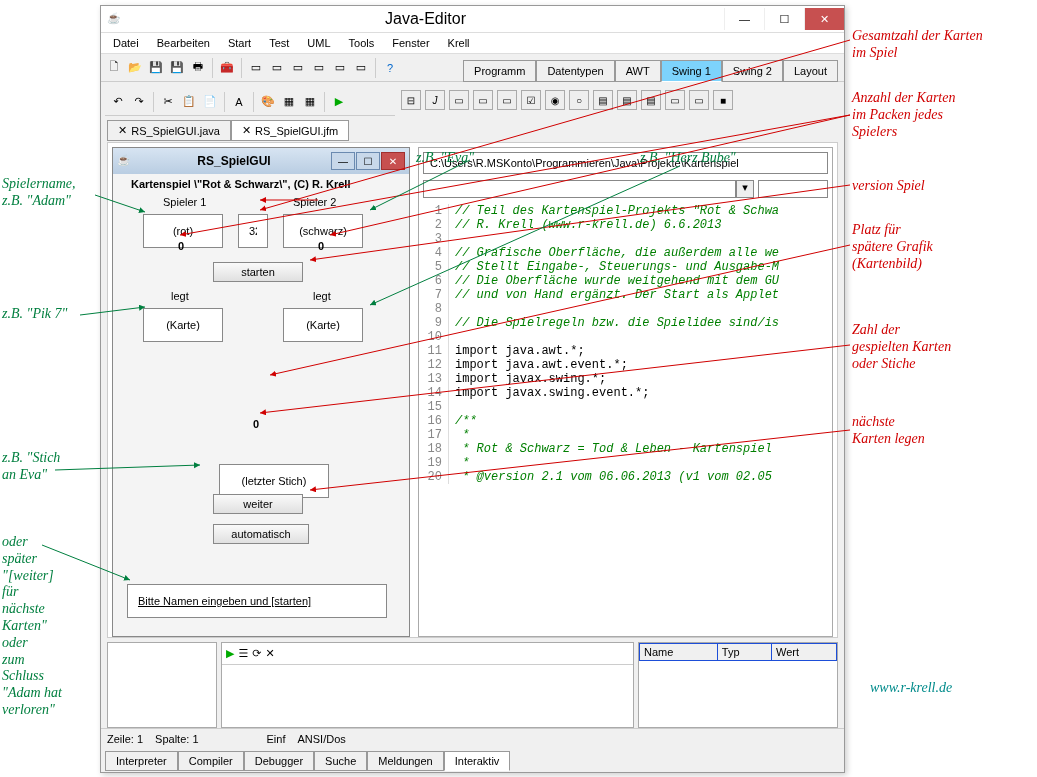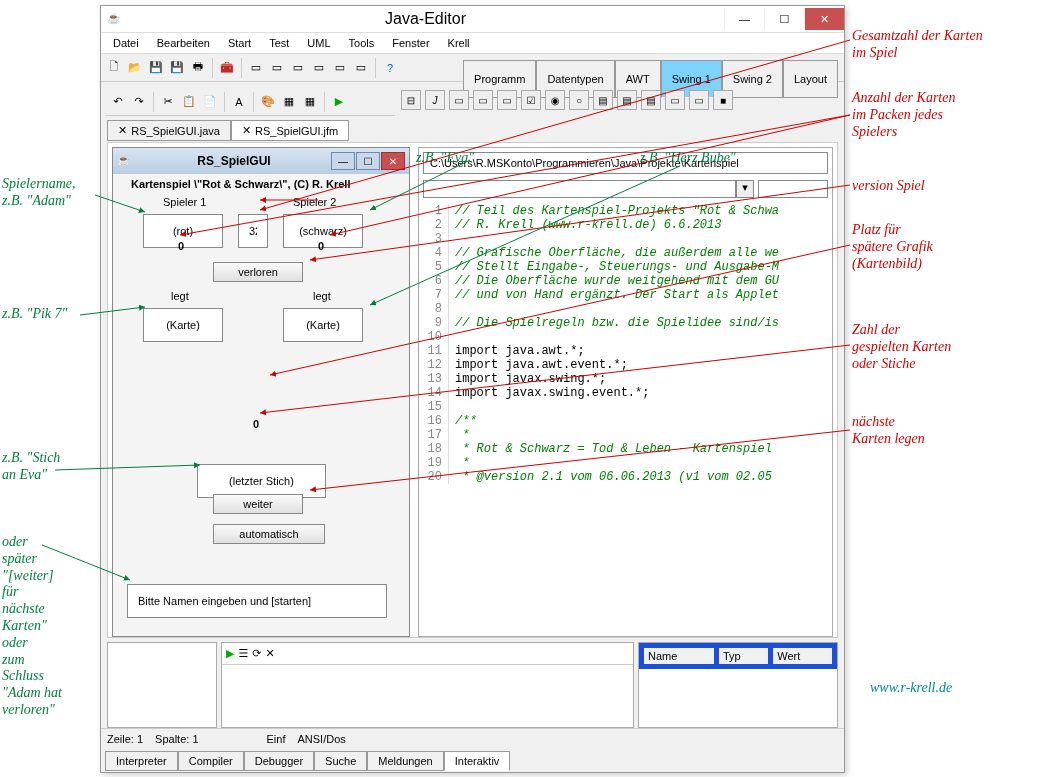--- a/index.html
+++ b/index.html
@@ -18,21 +18,21 @@
   .titlebar .winbtn.close { background: #c75050; color: #fff; }
 
   .menubar { height: 22px; background: #fff; border-top: 1px solid #ddd; border-bottom: 1px solid #ddd; display: flex; align-items: center; padding: 0 4px; gap: 2px; }
   .menubar span { padding: 2px 8px; cursor: default; }
 
   .toolbar { height: 28px; background: #f0f0f0; border-bottom: 1px solid #ccc; display: flex; align-items: center; padding: 0 4px; gap: 3px; }
   .toolbar .tb-icon { width: 18px; height: 18px; border: 1px solid transparent; display: flex; align-items: center; justify-content: center; font-size: 11px; }
   .toolbar .sep { width: 1px; height: 20px; background: #ccc; margin: 0 2px; }
 
   .righttabs { position: absolute; top: 54px; right: 6px; display: flex; }
-  .righttabs .rtab { padding: 12px 10px; border: 1px solid #999; background: #f0f0f0; font-size: 11px; }
+  .righttabs .rtab { padding: 4px 10px; border: 1px solid #999; background: #f0f0f0; font-size: 11px; }
   .righttabs .rtab.active { background: #7dd3fc; border-bottom-color: #fff; }
 
   .toolbar2 { position: absolute; top: 80px; right: 6px; left: 300px; height: 28px; display: flex; align-items: center; gap: 4px; }
   .toolbar2 .tb-icon { width: 20px; height: 20px; border: 1px solid #aaa; display:flex; align-items:center; justify-content:center; background: #eee; font-size: 10px;}
 
   .filetabs { position: absolute; top: 114px; left: 6px; display: flex; gap: 0; }
   .filetabs .ftab { padding: 3px 10px; border: 1px solid #999; background: #f0f0f0; font-size: 11px; display: flex; align-items: center; gap: 4px; }
   .filetabs .ftab.active { background: #fff; }
 
   .workarea { position: absolute; top: 136px; left: 6px; right: 6px; bottom: 134px; background: #fff; border: 1px solid #ccc; }
@@ -59,21 +59,21 @@
   .codeline .ln { width: 30px; text-align: right; color: #888; padding-right: 6px; border-right: 1px solid #ddd; }
   .codeline .ct { padding-left: 6px; white-space: pre; }
   .com { color: #007f00; font-style: italic; }
 
   .bottompane { position: absolute; left: 6px; right: 6px; bottom: 44px; height: 86px; display:flex; gap:4px; }
   .bp-left { width: 110px; border:1px solid #aaa; background:#fff; }
   .bp-mid { flex:1; border:1px solid #aaa; background:#fff; }
   .bp-mid .bp-tb { height:22px; border-bottom:1px solid #ccc; display:flex; align-items:center; gap:4px; padding:0 4px; }
   .bp-right { width: 200px; border:1px solid #aaa; background:#fff; }
   .bp-right table { width:100%; border-collapse:collapse; font-size:11px; }
-  .bp-right th { border:5px solid #1d4ed8; background:#f0f0f0; padding:2px 4px; text-align:left; font-weight:normal; }
+  .bp-right th { border:1px solid #1d4ed8; background:#f0f0f0; padding:2px 4px; text-align:left; font-weight:normal; }
 
   .statusbar { position: absolute; left: 0; right: 0; bottom: 0; height: 44px; background:#f0f0f0; border-top:1px solid #ccc; }
   .statusbar .row1 { height:20px; display:flex; align-items:center; padding:0 6px; gap:12px; }
   .statusbar .row2 { height:22px; display:flex; align-items:flex-end; padding:0 4px; }
   .statusbar .stab { padding:3px 10px; border:1px solid #999; background:#f0f0f0; font-size:11px; }
   .statusbar .stab.active { background:#fff; border-bottom-color:#fff; }
 </style>
 </head>
 <body>
 
@@ -189,30 +189,30 @@
       </div>
       <div class="designer-body">
         <div class="dlabel" style="left:18px; top:4px; font-weight:bold">Kartenspiel \"Rot &amp; Schwarz\",  (C) R. Krell</div>
         <div class="dlabel" style="left:50px; top:22px">Spieler 1</div>
         <div class="dlabel" style="left:180px; top:22px">Spieler 2</div>
         <input class="dinput" style="left: 30px; top: 40px; width: 80px;" value="(rot)">
         <input class="dinput" style="left: 125px; top: 40px; width: 30px;" value="32">
         <input class="dinput" style="left: 170px; top: 40px; width: 80px;" value="(schwarz)">
         <div class="dlabel" style="left:65px; top:66px; font-weight:bold">0</div>
         <div class="dlabel" style="left:205px; top:66px; font-weight:bold">0</div>
-        <div class="dbutton" style="left:100px; top:88px; width:90px">verloren</div>
+        <div class="dbutton" style="left:100px; top:88px; width:90px">starten</div>
         <div class="dlabel" style="left:58px; top:116px">legt</div>
         <div class="dlabel" style="left:200px; top:116px">legt</div>
         <input class="dinput" style="left: 30px; top: 134px; width: 80px;" value="(Karte)">
         <input class="dinput" style="left: 170px; top: 134px; width: 80px;" value="(Karte)">
         <div class="dlabel" style="left:140px; top:244px; font-weight:bold">0</div>
-        <input class="dinput" style="left: 84px; top: 290px; width: 129px;" value="(letzter Stich)">
+        <input class="dinput" style="left: 106px; top: 290px; width: 110px;" value="(letzter Stich)">
         <div class="dbutton" style="left:100px; top:320px; width:90px">weiter</div>
-        <div class="dbutton" style="left:100px; top:350px; width:112px">automatisch</div>
-        <input class="dinput" style="left: 14px; top: 410px; width: 260px; text-align: left;" value="Bitte Namen eingeben und [starten]">
+        <div class="dbutton" style="left:100px; top:350px; width:96px">automatisch</div>
+        <input class="dinput" style="left: 14px; top: 410px; width: 260px; text-align: left; text-decoration: underline;" value="Bitte Namen eingeben und [starten]">
       </div>
     </div>
 
     <div class="codepane">
       <div class="pathbox">C:\Users\R.MSKonto\Programmieren\Java\Projekte\Kartenspiel</div>
       <div class="combo">
         <input style="">
         <div class="cb">▾</div>
         <div style="width:70px; border:1px solid #888; margin-left:4px; background:#fff"></div>
       </div>

